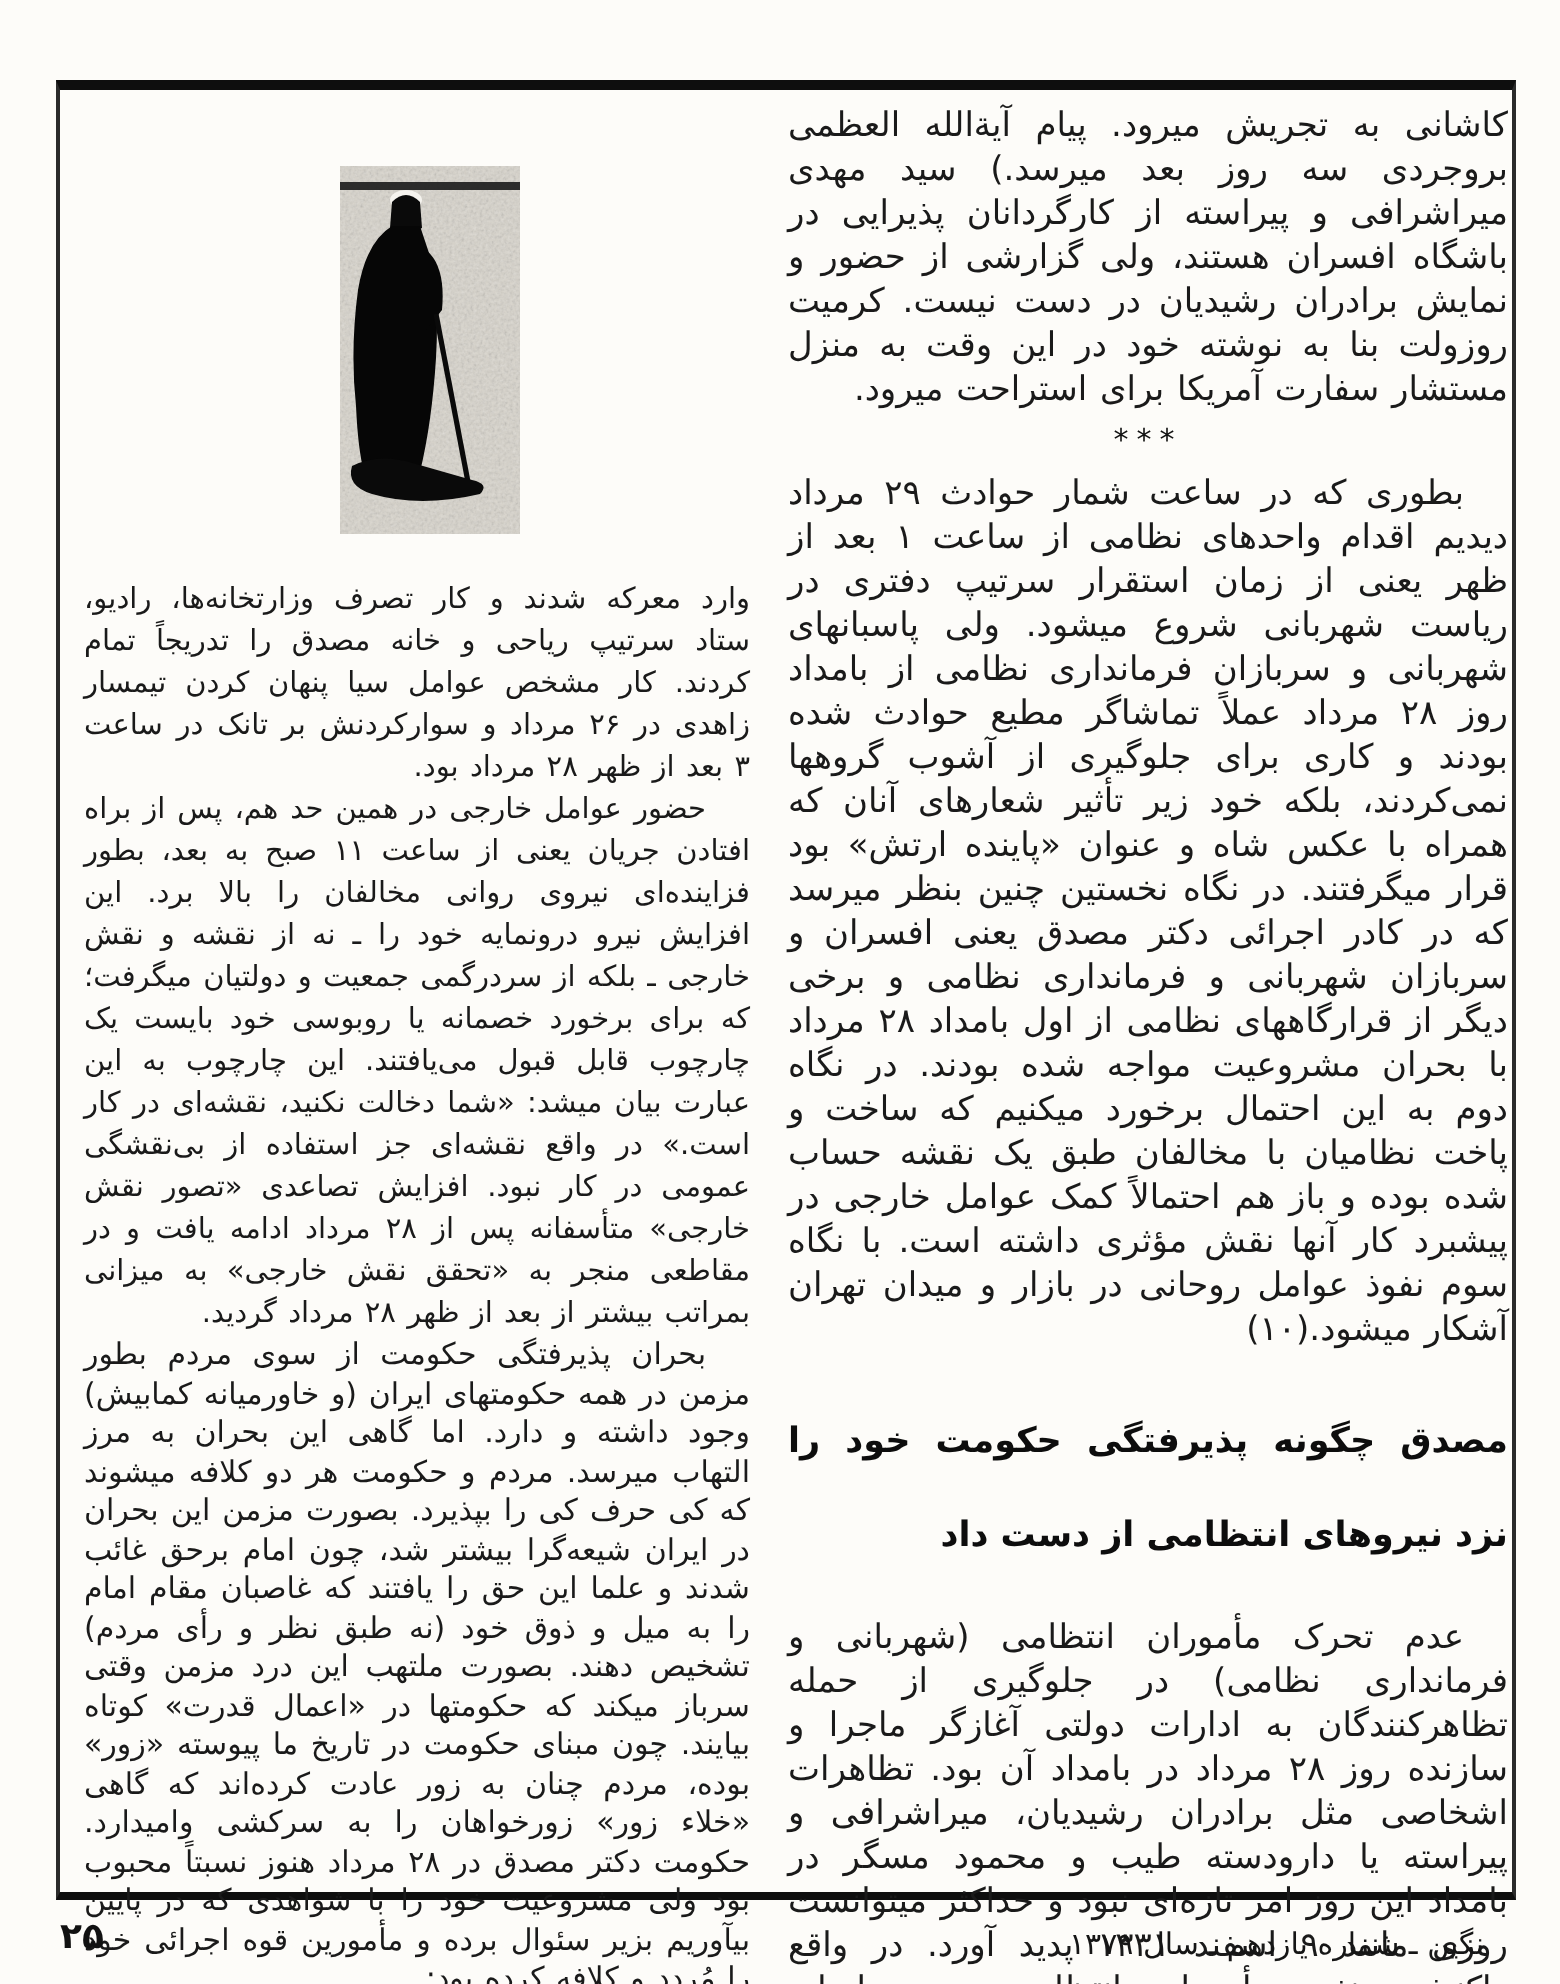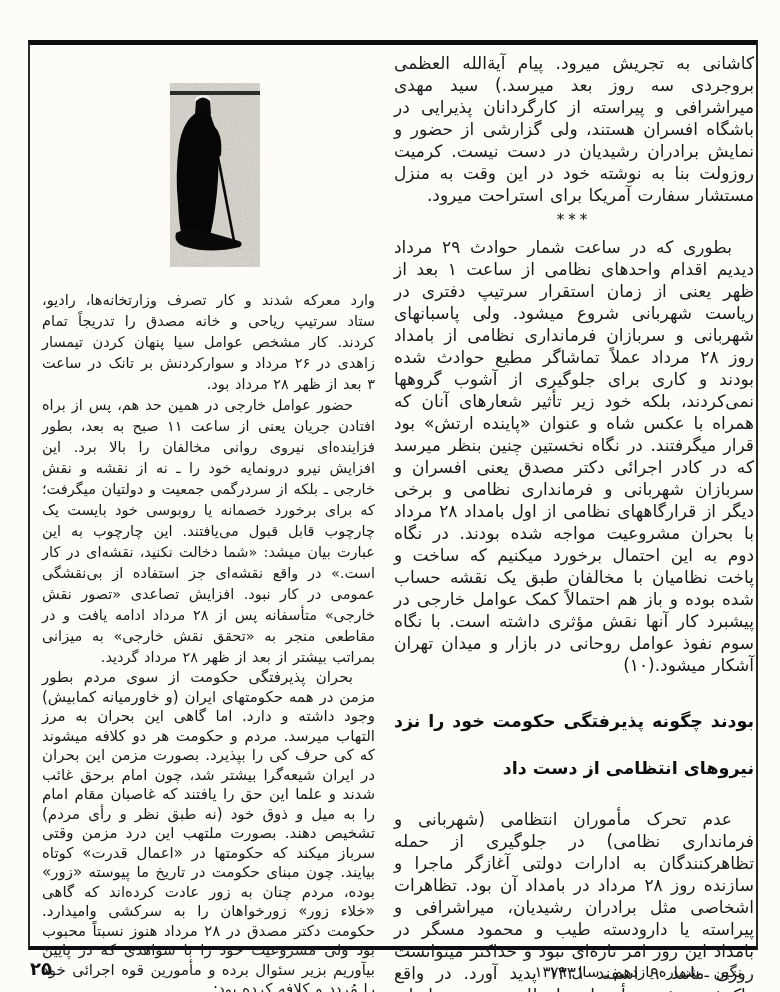--- a/index.html
+++ b/index.html
@@ -133,21 +133,21 @@
     <path d="M43,42 Q53,50 51,72 L43,82 Z" fill="#060606"></path>
     <line x1="48" y1="74" x2="64" y2="158" stroke="#0a0a0a" stroke-width="2.6"></line>
     <path d="M6,150 Q20,143 38,149 L66,157 Q75,159 70,164 Q40,171 16,164 Q3,160 6,150 Z" fill="#0a0a0a"></path>
   </svg>
 </figure>
 
 <div class="col col-right" dir="rtl">
   <p class="para">کاشانی به تجریش میرود. پیام آیة‌الله العظمی بروجردی سه روز بعد میرسد.) سید مهدی میراشرافی و پیراسته از کارگردانان پذیرایی در باشگاه افسران هستند، ولی گزارشی از حضور و نمایش برادران رشیدیان در دست نیست. کرمیت روزولت بنا به نوشته خود در این وقت به منزل مستشار سفارت آمریکا برای استراحت میرود.</p>
   <div class="separator">***</div>
   <p class="para indent">بطوری که در ساعت شمار حوادث ۲۹ مرداد دیدیم اقدام واحدهای نظامی از ساعت ۱ بعد از ظهر یعنی از زمان استقرار سرتیپ دفتری در ریاست شهربانی شروع میشود. ولی پاسبانهای شهربانی و سربازان فرمانداری نظامی از بامداد روز ۲۸ مرداد عملاً تماشاگر مطیع حوادث شده بودند و کاری برای جلوگیری از آشوب گروهها نمی‌کردند، بلکه خود زیر تأثیر شعارهای آنان که همراه با عکس شاه و عنوان «پاینده ارتش» بود قرار میگرفتند. در نگاه نخستین چنین بنظر میرسد که در کادر اجرائی دکتر مصدق یعنی افسران و سربازان شهربانی و فرمانداری نظامی و برخی دیگر از قرارگاههای نظامی از اول بامداد ۲۸ مرداد با بحران مشروعیت مواجه شده بودند. در نگاه دوم به این احتمال برخورد میکنیم که ساخت و پاخت نظامیان با مخالفان طبق یک نقشه حساب شده بوده و باز هم احتمالاً کمک عوامل خارجی در پیشبرد کار آنها نقش مؤثری داشته است. با نگاه سوم نفوذ عوامل روحانی در بازار و میدان تهران آشکار میشود.(۱۰)</p>
-  <h2 class="heading">بودند چگونه پذیرفتگی حکومت خود را نزد نیروهای انتظامی از دست داد</h2>
+  <h2 class="heading">مصدق چگونه پذیرفتگی حکومت خود را نزد نیروهای انتظامی از دست داد</h2>
   <p class="para indent">عدم تحرک مأموران انتظامی (شهربانی و فرمانداری نظامی) در جلوگیری از حمله تظاهرکنندگان به ادارات دولتی آغازگر ماجرا و سازنده روز ۲۸ مرداد در بامداد آن بود. تظاهرات اشخاصی مثل برادران رشیدیان، میراشرافی و پیراسته یا دارودسته طیب و محمود مسگر در بامداد این روز امر تازه‌ای نبود و حداکثر میتوانست روزی مانند ۹ اسفند ۱۳۳۱ پدید آورد. در واقع واکنش منفی مأموران انتظامی محور اصلی چرخش اوضاع به نفع مخالفان مصدق شد. اما این واکنش به نظر ما معلول بحران مشروعیت بود نه توطئه خارجی. تداوم این وضع طبیعتاً منجر به همراهی علنی و همصدایی نظامیان با تظاهرکنندگان از ساعت ۱۰ به بعد گردید. عوامل نظامی مرتبط با سرلشکر زاهدی (بطور مشخص سرتیپ دفتری) از ساعت یک به بعد</p>
 </div>
 
 <div class="col col-left" dir="rtl">
   <p class="para">وارد معرکه شدند و کار تصرف وزارتخانه‌ها، رادیو، ستاد سرتیپ ریاحی و خانه مصدق را تدریجاً تمام کردند. کار مشخص عوامل سیا پنهان کردن تیمسار زاهدی در ۲۶ مرداد و سوارکردنش بر تانک در ساعت ۳ بعد از ظهر ۲۸ مرداد بود.</p>
   <p class="para indent">حضور عوامل خارجی در همین حد هم، پس از براه افتادن جریان یعنی از ساعت ۱۱ صبح به بعد، بطور فزاینده‌ای نیروی روانی مخالفان را بالا برد. این افزایش نیرو درونمایه خود را ـ نه از نقشه و نقش خارجی ـ بلکه از سردرگمی جمعیت و دولتیان میگرفت؛ که برای برخورد خصمانه یا روبوسی خود بایست یک چارچوب قابل قبول می‌یافتند. این چارچوب به این عبارت بیان میشد: «شما دخالت نکنید، نقشه‌ای در کار است.» در واقع نقشه‌ای جز استفاده از بی‌نقشگی عمومی در کار نبود. افزایش تصاعدی «تصور نقش خارجی» متأسفانه پس از ۲۸ مرداد ادامه یافت و در مقاطعی منجر به «تحقق نقش خارجی» به میزانی بمراتب بیشتر از بعد از ظهر ۲۸ مرداد گردید.</p>
   <p class="para tight indent">بحران پذیرفتگی حکومت از سوی مردم بطور مزمن در همه حکومتهای ایران (و خاورمیانه کمابیش) وجود داشته و دارد. اما گاهی این بحران به مرز التهاب میرسد. مردم و حکومت هر دو کلافه میشوند که کی حرف کی را بپذیرد. بصورت مزمن این بحران در ایران شیعه‌گرا بیشتر شد، چون امام برحق غائب شدند و علما این حق را یافتند که غاصبان مقام امام را به میل و ذوق خود (نه طبق نظر و رأی مردم) تشخیص دهند. بصورت ملتهب این درد مزمن وقتی سرباز میکند که حکومتها در «اعمال قدرت» کوتاه بیایند. چون مبنای حکومت در تاریخ ما پیوسته «زور» بوده، مردم چنان به زور عادت کرده‌اند که گاهی «خلاء زور» زورخواهان را به سرکشی وامیدارد. حکومت دکتر مصدق در ۲۸ مرداد هنوز نسبتاً محبوب بود ولی مشروعیت خود را با شواهدی که در پایین بیآوریم بزیر سئوال برده و مأمورین قوه اجرائی خود را مُردد و کلافه کرده بود:</p>
   <p class="para tight indent">۱ـ مصدق که علت روی کار آمدن و برنامه اصلی حکومتش ملی</p>
 </div>
 

